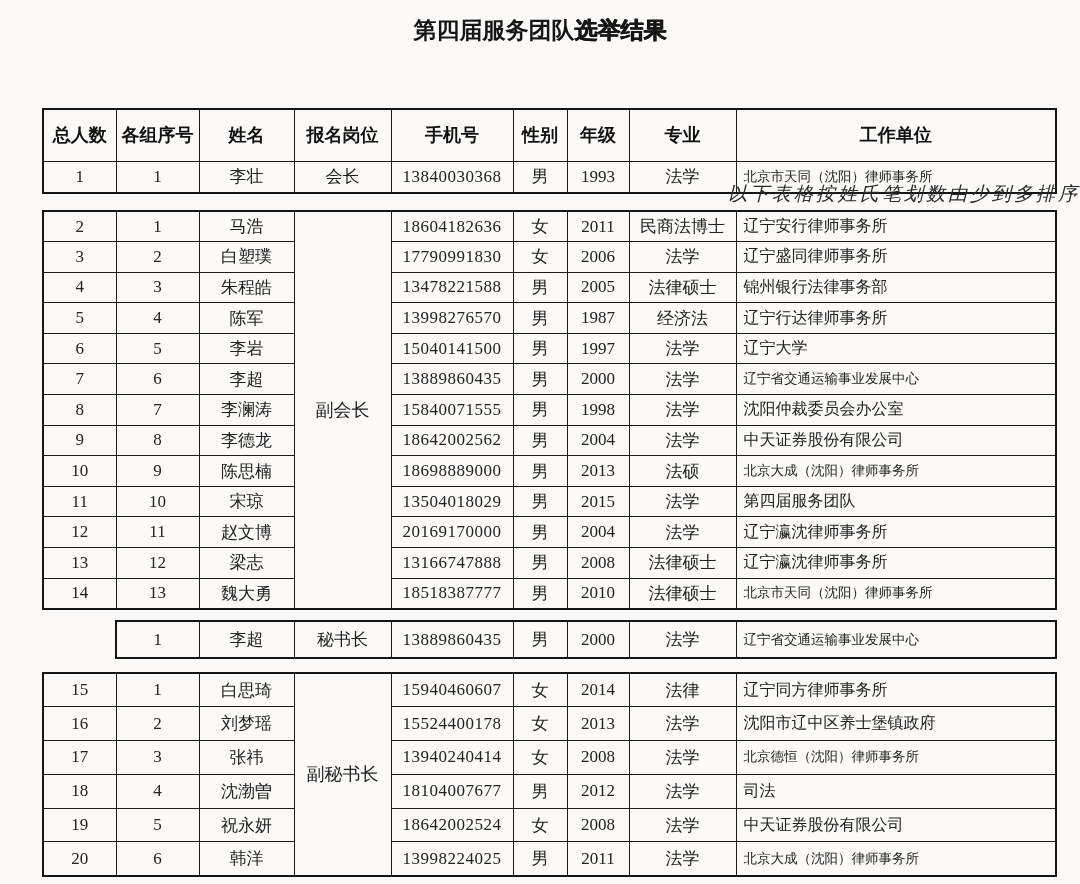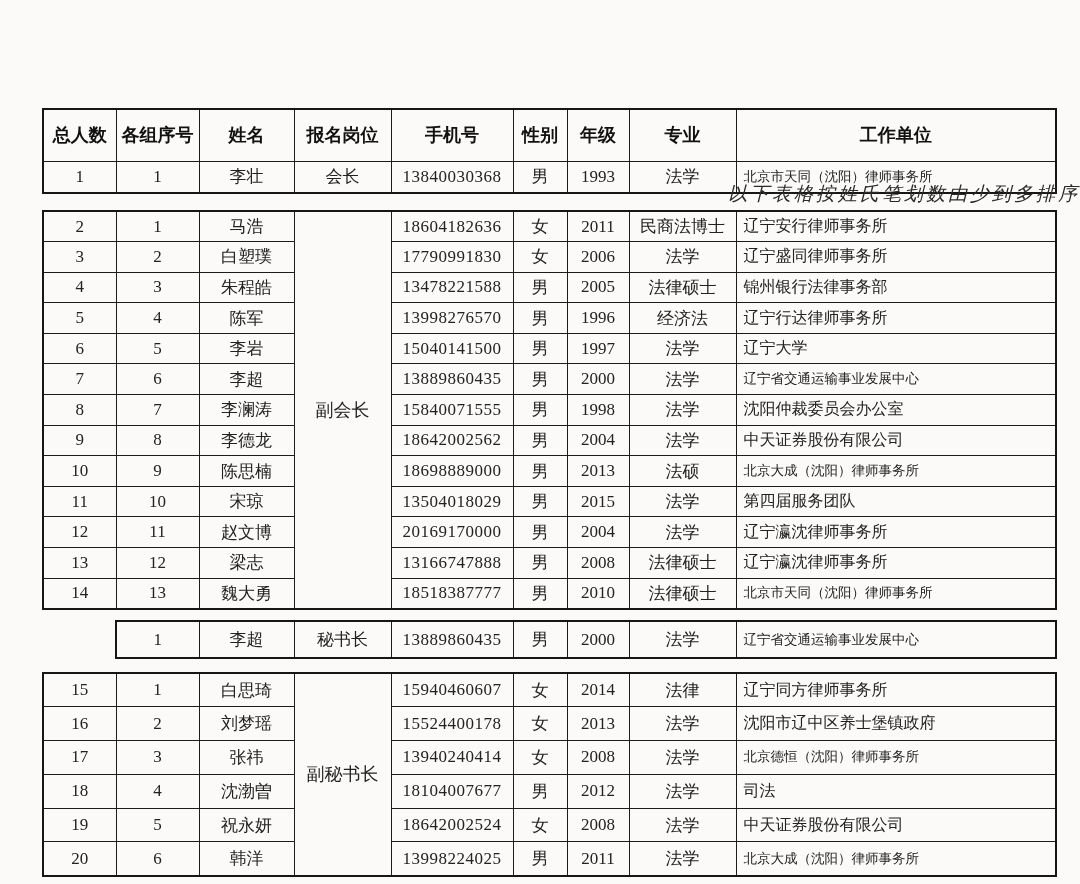--- a/index.html
+++ b/index.html
@@ -53,20 +53,21 @@
   #t-vice{top:210px;left:42px;}
   #t-secretary{top:620px;left:115px;}
   #t-deputy{top:672px;left:42px;}
 </style>
 </head>
 <body>
 
 <div class="page">
 
   <div class="doc-title">
+    <div><span>第四届服务团队</span><span class="heavy">选举结果</span></div>
   </div>
 
   <div class="tbl-wrap" id="t-president">
       <table style="width: 1013px;">
         <colgroup>
           <col style="width: 73px;">
           <col style="width: 83px;">
           <col style="width: 95px;">
           <col style="width: 97px;">
           <col style="width: 122px;">
@@ -150,21 +151,21 @@
             <td class="cell-year">2005</td>
             <td class="cell-major">法律硕士</td>
             <td class="cell-employer">锦州银行法律事务部</td>
           </tr>
           <tr style="height: 30.6px;">
             <td class="cell-total">5</td>
             <td class="cell-group">4</td>
             <td class="cell-name">陈军</td>
             <td class="cell-phone">13998276570</td>
             <td class="cell-gender">男</td>
-            <td class="cell-year">1996</td>
+            <td class="cell-year">1987</td>
             <td class="cell-major">经济法</td>
             <td class="cell-employer">辽宁行达律师事务所</td>
           </tr>
           <tr style="height: 30.6px;">
             <td class="cell-total">6</td>
             <td class="cell-group">5</td>
             <td class="cell-name">李岩</td>
             <td class="cell-phone">15040141500</td>
             <td class="cell-gender">男</td>
             <td class="cell-year">1997</td>

